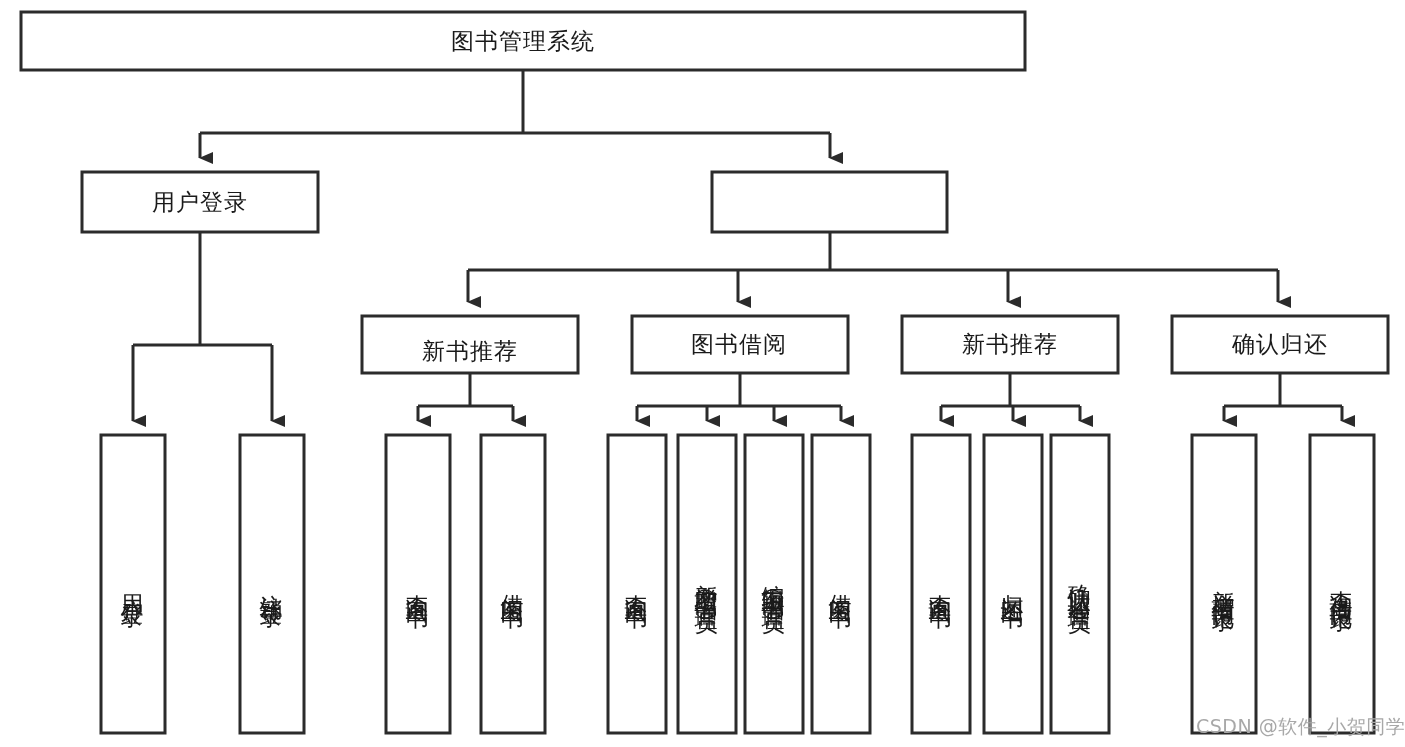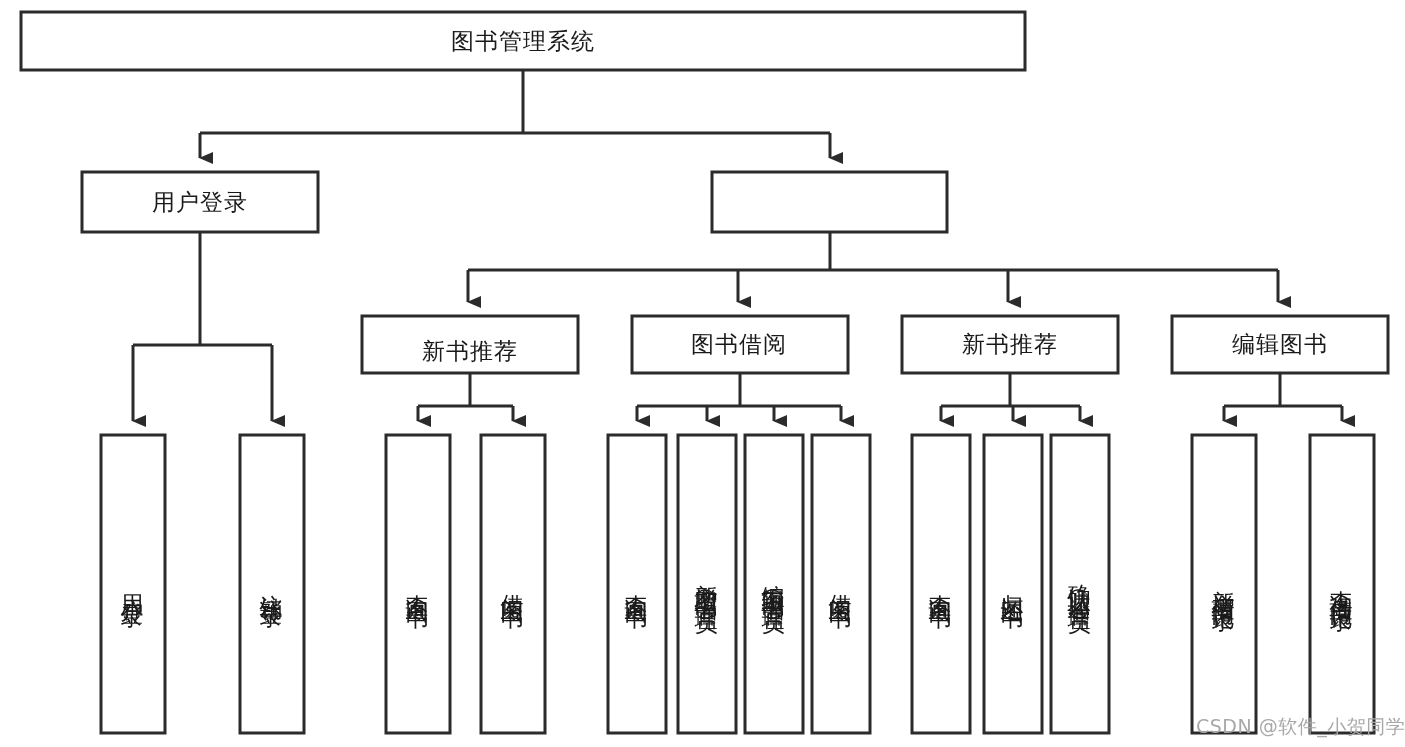--- a/index.html
+++ b/index.html
@@ -152,21 +152,21 @@
     <path class="connector" marker-end="url(#arrow)" d="M 1342 406 L 1342 421"></path>
   </svg>
 
   <div class="node-label-h" style="left:21px; top:12px; width:1004px; height:58px;">图书管理系统</div>
 
   <div class="node-label-h" style="left:82px; top:172px; width:236px; height:60px;">用户登录</div>
 
   <div class="node-label-h" style="left:362px; top:328px; width:216px; height:46px;">新书推荐</div>
   <div class="node-label-h" style="left:631px; top:316px; width:216px; height:57px;">图书借阅</div>
   <div class="node-label-h" style="left:902px; top:316px; width:216px; height:57px;">新书推荐</div>
-  <div class="node-label-h" style="left:1172px; top:316px; width:216px; height:57px;">编辑图书</div>
+  <div class="node-label-h" style="left:1172px; top:316px; width:216px; height:57px;">确认归还</div>
 
   <div class="node-label-v" style="left:101px; top:435px; width:64px; height:298px;">用户登录</div>
   <div class="node-label-v" style="left:240px; top:435px; width:64px; height:298px;">注销登录</div>
 
   <div class="node-label-v" style="left:386px; top:435px; width:64px; height:298px;">查询图书</div>
   <div class="node-label-v" style="left:481px; top:435px; width:64px; height:298px;">借阅图书</div>
 
   <div class="node-label-v" style="left:608px; top:435px; width:58px; height:298px;">查询图书</div>
   <div class="node-label-v" style="left:678px; top:435px; width:58px; height:298px;">新增图书（管理员）</div>
   <div class="node-label-v" style="left:745px; top:435px; width:58px; height:298px;">编辑图书（管理员）</div>

